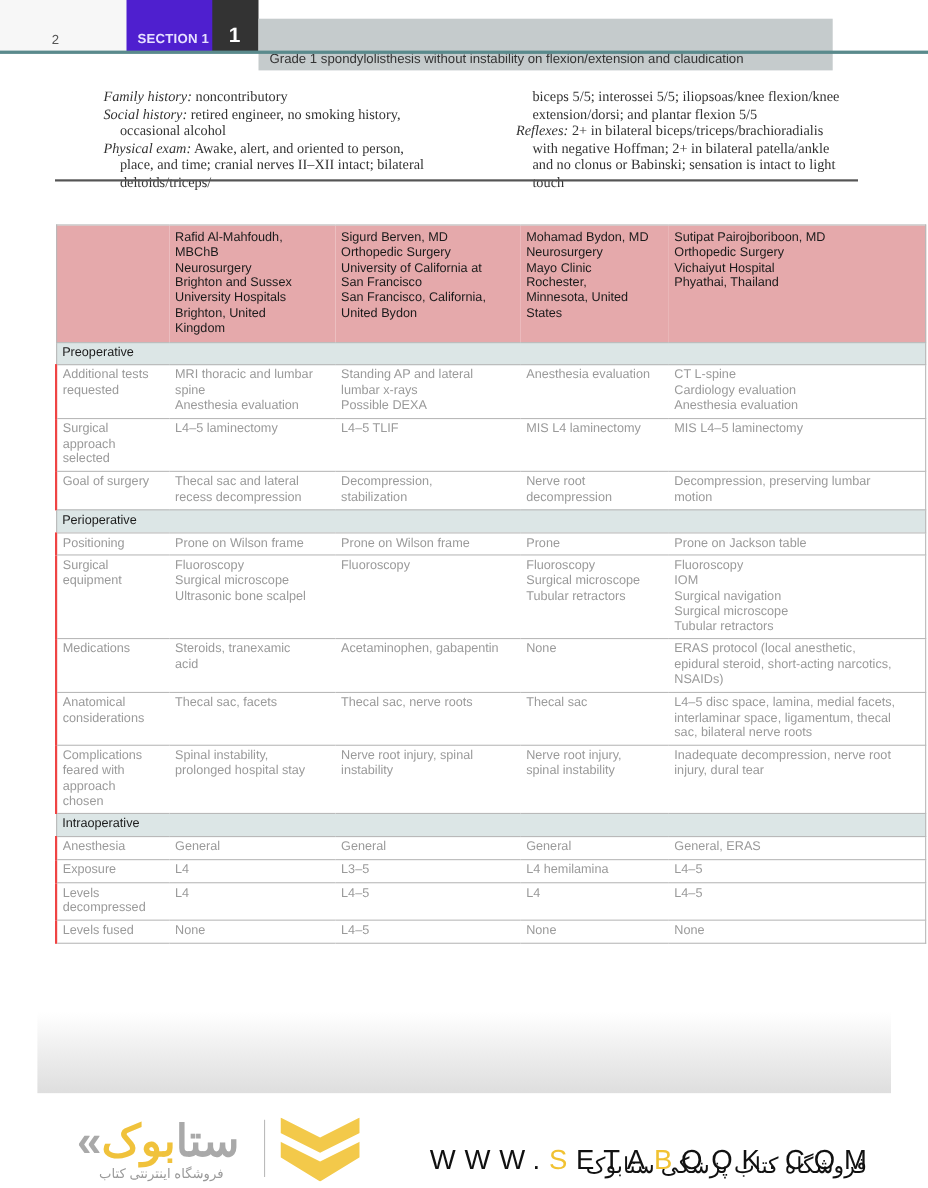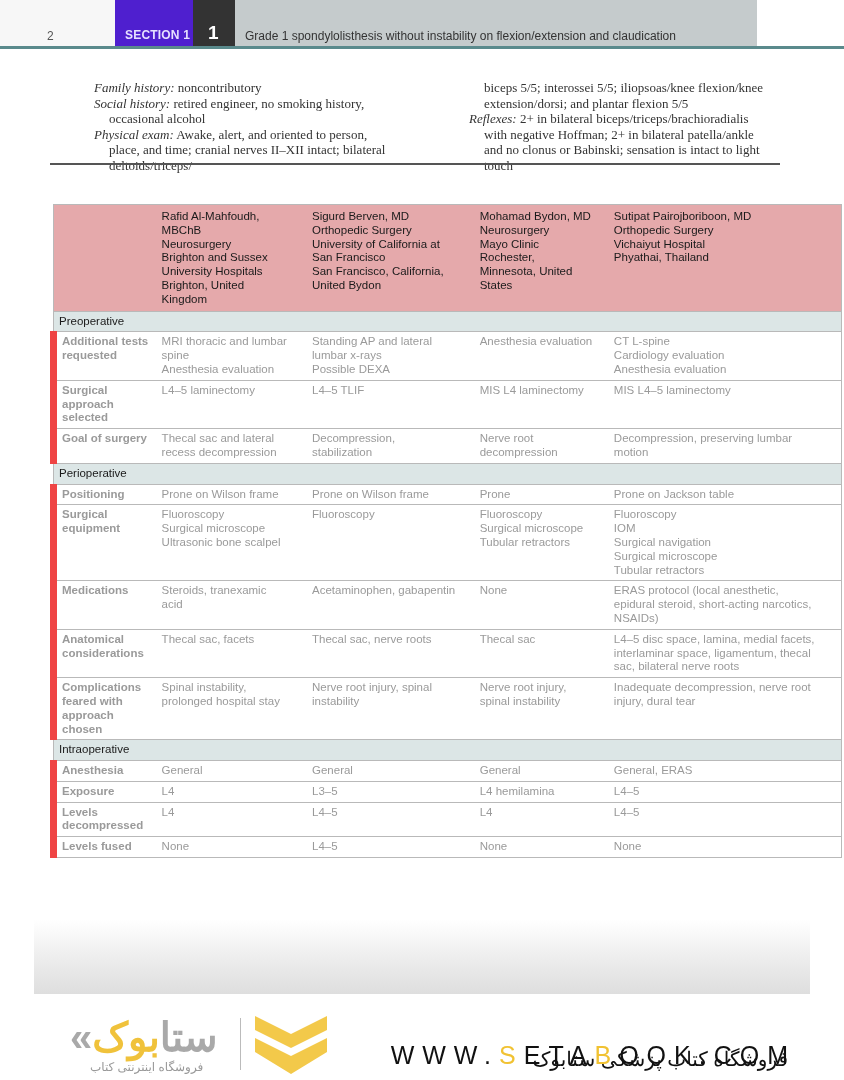--- a/index.html
+++ b/index.html
@@ -7,42 +7,42 @@
   body { position: relative; font-family: "Liberation Sans", sans-serif; color: #222; }
 
   
   .running-header { position: absolute; left: 0; top: 0; width: 844px; height: 47px; }
   .rh-left { position: absolute; left: 0; top: 0; width: 115px; height: 47px; background: #f7f7f7; }
   .rh-page { position: absolute; left: 47px; top: 29px; font-size: 12px; color: #555; }
   .rh-section { position: absolute; left: 115px; top: 0; width: 93px; height: 47px; background: #4f1fcf; }
   .rh-section span { position: absolute; left: 10px; top: 28px; font-size: 12px; font-weight: bold; color: #e6e0ff; letter-spacing: 0.2px; }
   .rh-num { position: absolute; left: 193px; top: 0; width: 42px; height: 47px; background: #333; }
   .rh-num span { position: absolute; left: 15px; top: 22px; font-size: 19px; font-weight: bold; color: #fff; }
-  .rh-title-bg { position: absolute; left: 235px; top: 0; width: 522px; height: 47px; background: #c5cbcc; }
+  .rh-title-bg { position: absolute; left: 235px; top: 17px; width: 522px; height: 47px; background: #c5cbcc; }
   .rh-title-bg span { position: absolute; left: 10px; top: 29px; font-size: 12px; color: #333; white-space: nowrap; }
   .rh-rule { position: absolute; left: 0; top: 46px; width: 844px; height: 3px; background: #5a8a8c; }
 
   
   .case-text { position: absolute; top: 80px; left: 50px; width: 730px; font-family: "Liberation Serif", serif; font-size: 13px; line-height: 15.5px; color: #333; }
   .col { position: absolute; top: 0; width: 345px; }
   .col.left { left: 0; }
   .col.right { left: 375px; }
   .para { padding-left: 15px; text-indent: -15px; margin-left: 44px; }
   .para .lbl { font-style: italic; }
   .case-rule { position: absolute; left: 50px; top: 163px; width: 730px; height: 2px; background: #555; }
 
   
   .tbl { position: absolute; left: 50px; top: 204px; width: 792px; border-collapse: collapse; font-size: 11.5px; line-height: 13.8px; }
   .tbl td, .tbl th { border: 1px solid #b9b9b9; padding: 3px 5px 3px 5px; vertical-align: top; text-align: left; font-weight: normal; }
   .tbl .hdr-row th { background: #e5a9ab; color: #1a1a1a; border-left: none; border-right: none; padding-top: 5px; padding-bottom: 4px; }
   .tbl .hdr-row th:first-child { border-left: 1px solid #b9b9b9; }
   .tbl .hdr-row th:last-child { border-right: 1px solid #b9b9b9; }
   .tbl .sec-row td { background: #dce6e6; color: #1a1a1a; padding: 3px 5px; }
   .tbl .data-row td { color: #9a9a9a; border-left: none; border-right: none; }
-  .tbl .data-row td:first-child { border-left: 7px solid #ef4444; font-weight: bold; }
+  .tbl .data-row td:first-child { border-left: 2px solid #ef4444; }
   .tbl .data-row td:last-child { border-right: 1px solid #b9b9b9; }
   .line { display: block; }
 
   
   .footer-shade { position: absolute; left: 34px; top: 920px; width: 776px; height: 74px; background: linear-gradient(to bottom, #ffffff 0%, #ececec 55%, #dedede 100%); }
   .footer { position: absolute; left: 0; top: 994px; width: 844px; height: 86px; background: #fff; }
   .logo { position: absolute; left: 70px; top: 1010px; width: 270px; height: 70px; }
   .logo-word { position: absolute; left: 0; top: 4px; font-size: 40px; font-weight: bold; color: #a9a9a9; letter-spacing: -2px; }
   .logo-word .gold { color: #f0c23b; }
   .logo-sub { position: absolute; left: 20px; top: 50px; font-size: 12px; color: #999; direction: rtl; }

